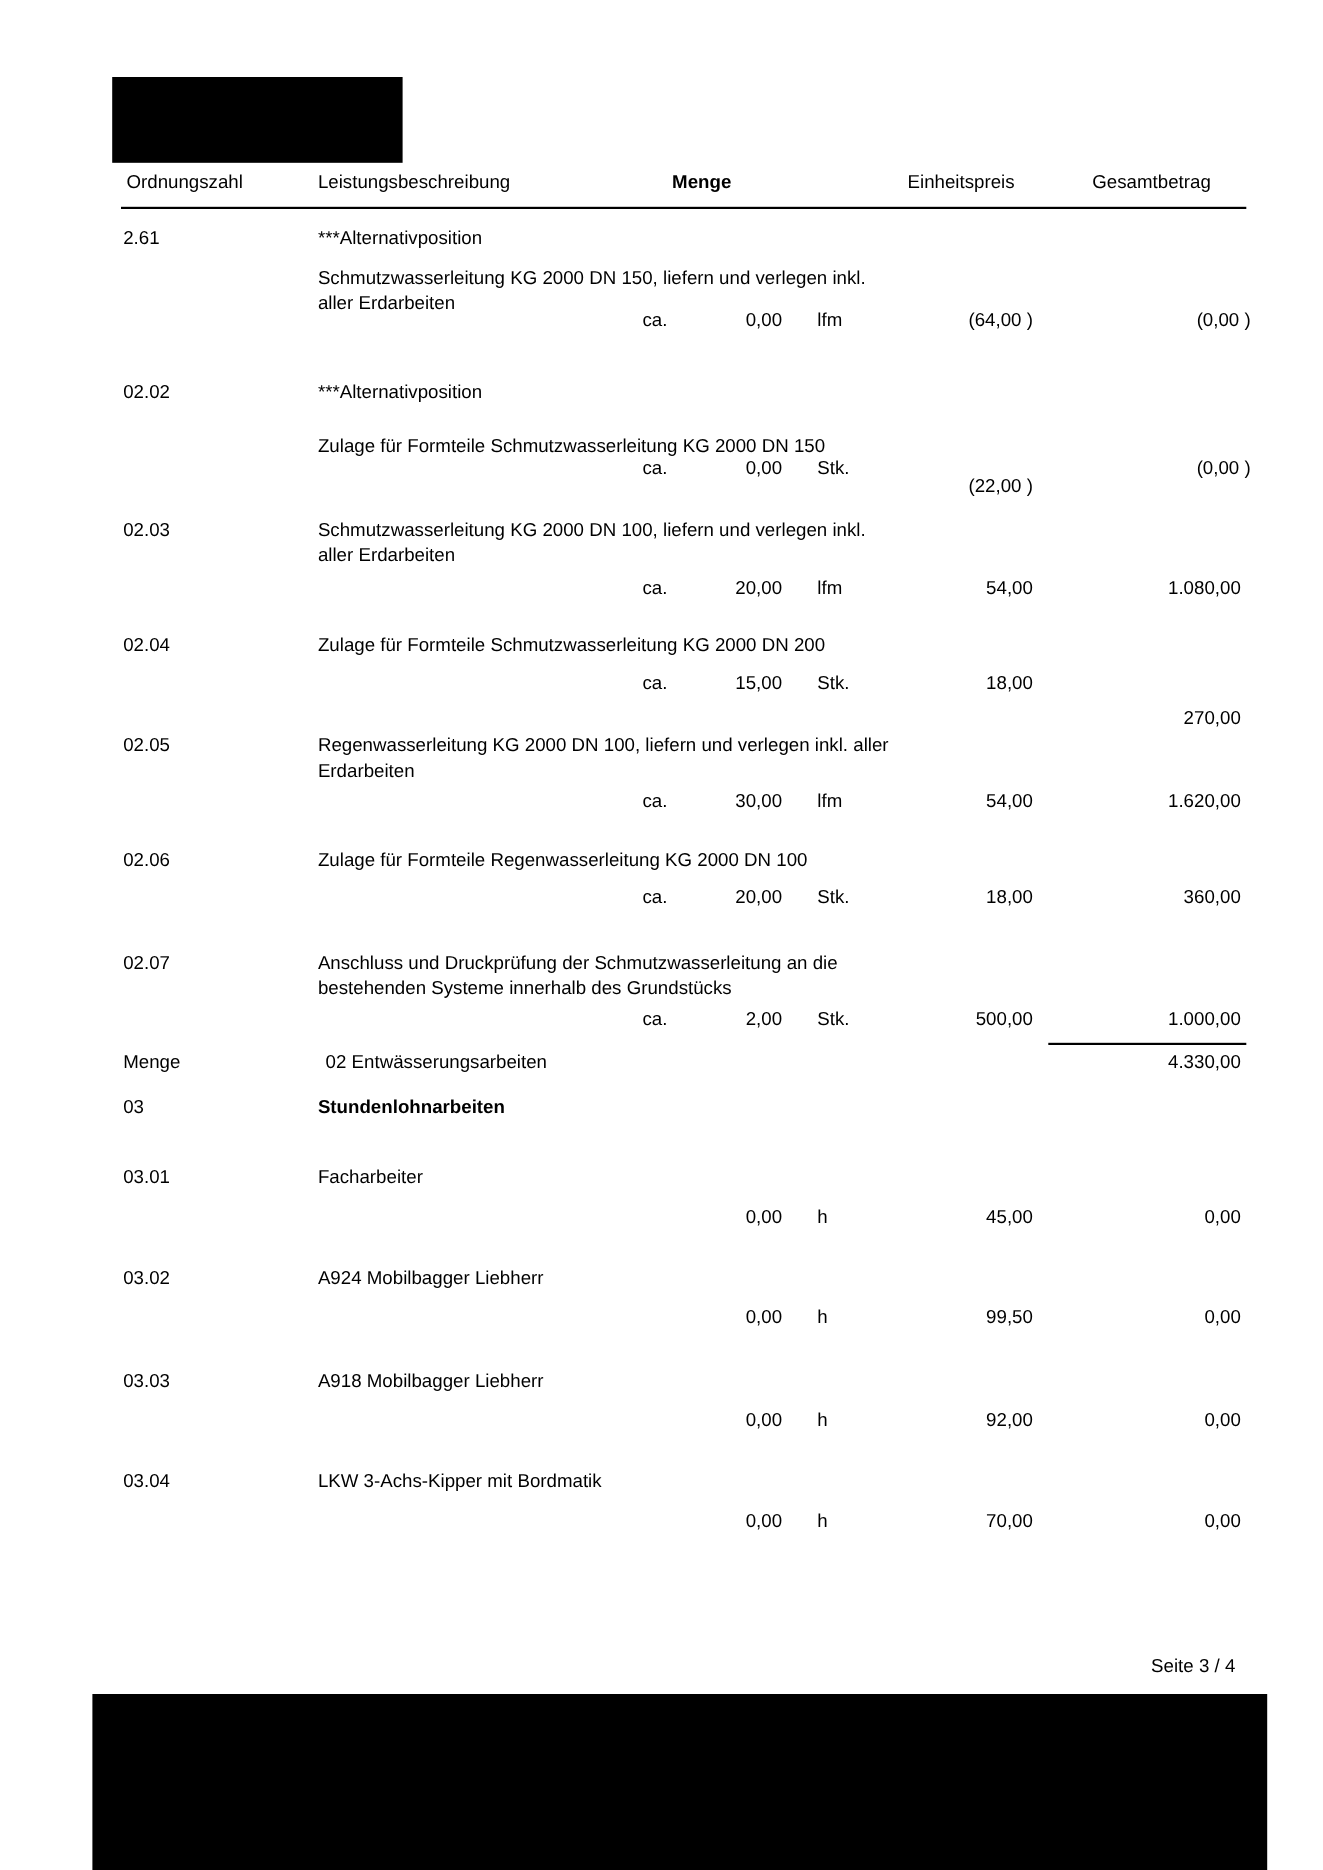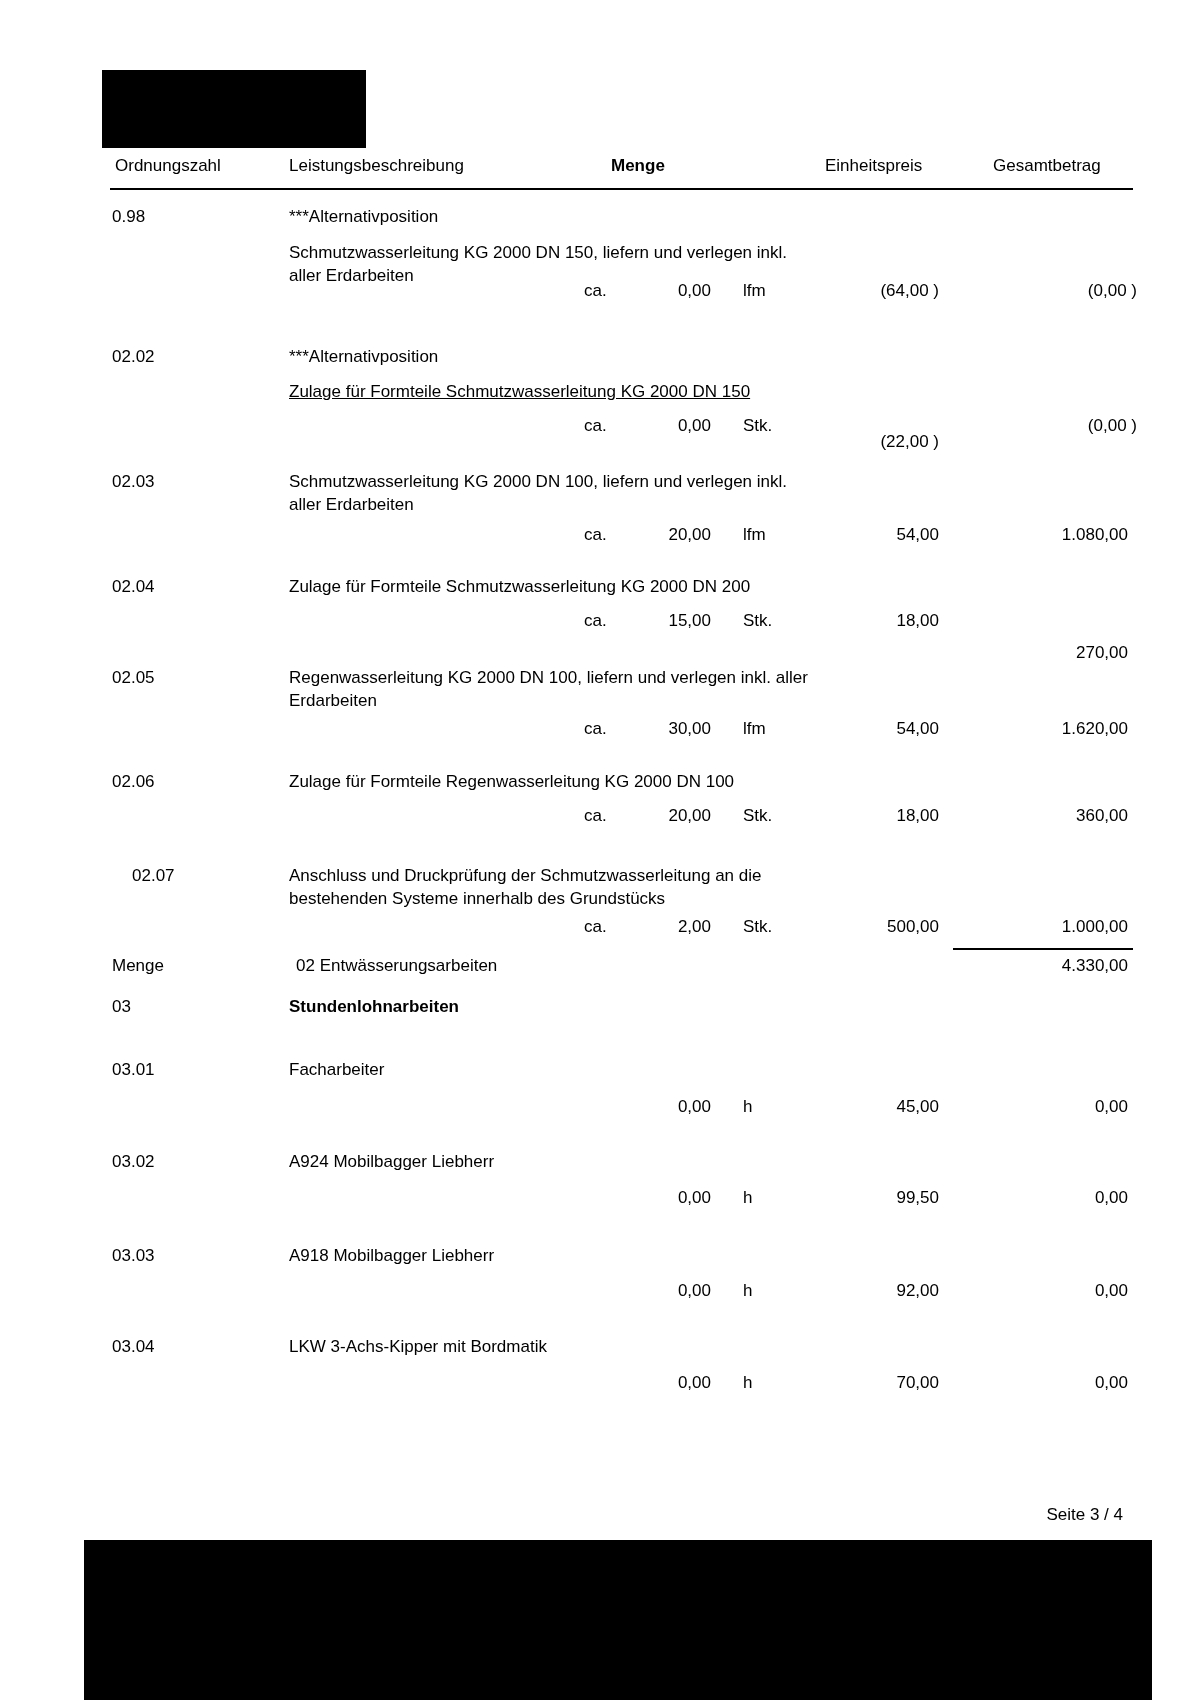--- a/index.html
+++ b/index.html
@@ -42,33 +42,33 @@
   <div class="redact" style="left:102px;top:70px;width:264px;height:78px;"></div>
   <div class="redact" style="left:84px;top:1540px;width:1068px;height:160px;"></div>
 
   <div class="abs h-pos" style="top:154px;">Ordnungszahl</div>
   <div class="abs h-desc" style="top:154px;">Leistungsbeschreibung</div>
   <div class="abs h-qty" style="top:154px;">Menge</div>
   <div class="abs h-ep" style="top:154px;">Einheitspreis</div>
   <div class="abs h-gb" style="top:154px;">Gesamtbetrag</div>
   <div class="rule" style="left:110px;top:188px;width:1023px;"></div>
 
-  <div class="abs pos" style="top:205px;">0.98</div>
+  <div class="abs pos" style="top:205px;">2.61</div>
   <div class="abs desc note" style="top:205px;">***Alternativposition</div>
   <div class="abs desc" style="top:241px;">Schmutzwasserleitung KG 2000 DN 150, liefern und verlegen inkl.
 aller Erdarbeiten</div>
   <div class="abs ca" style="top:279px;">ca.</div>
   <div class="abs qty" style="top:279px;">0,00</div>
   <div class="abs unit" style="top:279px;">lfm</div>
   <div class="abs ep" style="top:279px;">(64,00 )</div>
   <div class="abs gb paren" style="top:279px;">(0,00 )</div>
 
   <div class="abs pos" style="top:345px;">02.02</div>
   <div class="abs desc note" style="top:345px;">***Alternativposition</div>
-  <div class="abs desc" style="top:380px;text-decoration:underline;">Zulage für Formteile Schmutzwasserleitung KG 2000 DN 150</div>
+  <div class="abs desc" style="top:394px;">Zulage für Formteile Schmutzwasserleitung KG 2000 DN 150</div>
   <div class="abs ca" style="top:414px;">ca.</div>
   <div class="abs qty" style="top:414px;">0,00</div>
   <div class="abs unit" style="top:414px;">Stk.</div>
   <div class="abs ep" style="top:414px;margin-top:16px;">(22,00 )</div>
   <div class="abs gb paren" style="top:414px;">(0,00 )</div>
 
   <div class="abs pos" style="top:470px;">02.03</div>
   <div class="abs desc" style="top:470px;">Schmutzwasserleitung KG 2000 DN 100, liefern und verlegen inkl.
 aller Erdarbeiten</div>
   <div class="abs ca" style="top:523px;">ca.</div>
@@ -95,21 +95,21 @@
   <div class="abs gb" style="top:717px;">1.620,00</div>
 
   <div class="abs pos" style="top:770px;">02.06</div>
   <div class="abs desc" style="top:770px;">Zulage für Formteile Regenwasserleitung KG 2000 DN 100</div>
   <div class="abs ca" style="top:804px;">ca.</div>
   <div class="abs qty" style="top:804px;">20,00</div>
   <div class="abs unit" style="top:804px;">Stk.</div>
   <div class="abs ep" style="top:804px;">18,00</div>
   <div class="abs gb" style="top:804px;">360,00</div>
 
-  <div class="abs pos" style="top:864px;margin-left:20px;">02.07</div>
+  <div class="abs pos" style="top:864px;">02.07</div>
   <div class="abs desc" style="top:864px;">Anschluss und Druckprüfung der Schmutzwasserleitung an die
 bestehenden Systeme innerhalb des Grundstücks</div>
   <div class="abs ca" style="top:915px;">ca.</div>
   <div class="abs qty" style="top:915px;">2,00</div>
   <div class="abs unit" style="top:915px;">Stk.</div>
   <div class="abs ep" style="top:915px;">500,00</div>
   <div class="abs gb" style="top:915px;">1.000,00</div>
 
   <div class="rule" style="left:953px;top:948px;width:180px;"></div>
   <div class="abs pos" style="top:954px;">Menge</div>

